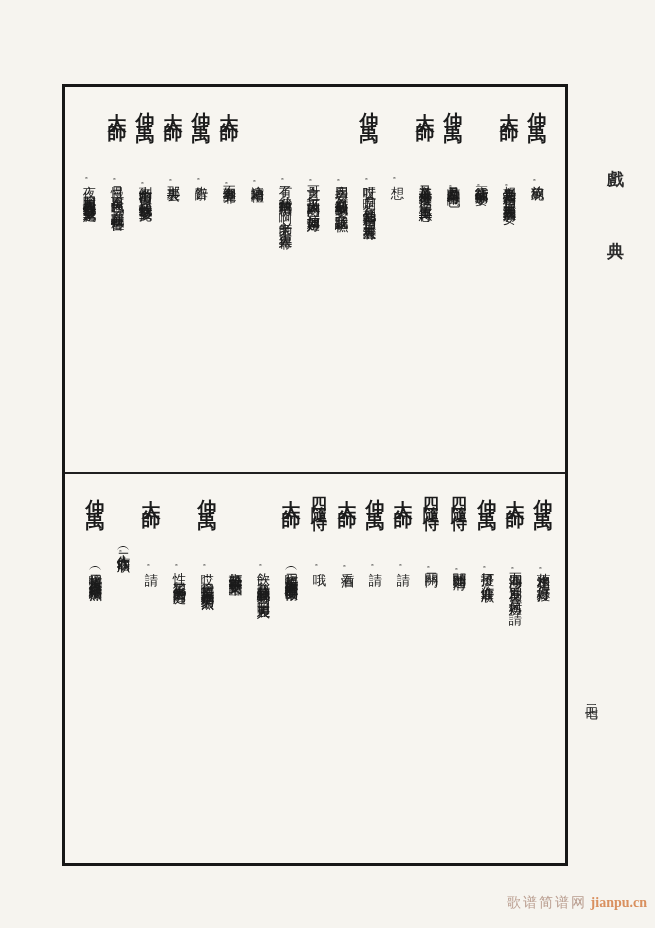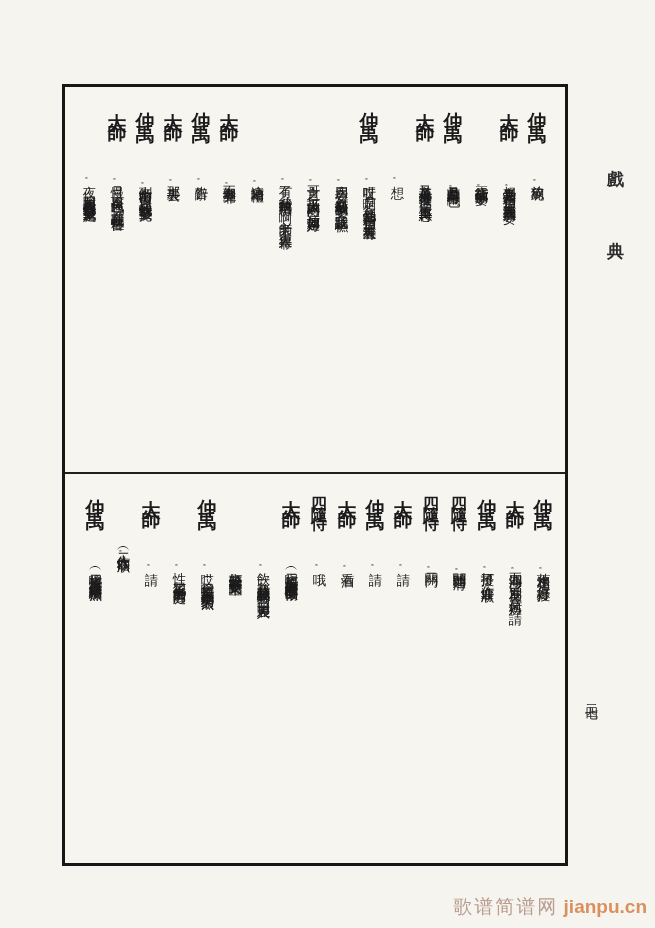--- a/index.html
+++ b/index.html
@@ -35,22 +35,22 @@
   .margin-title{
     position:absolute;left:604px;top:156px;
     writing-mode:vertical-rl;font-size:17px;letter-spacing:72px;
     color:#2b2b2b;font-weight:bold;
   }
   .page-num{
     position:absolute;left:582px;top:695px;
     writing-mode:vertical-rl;font-size:13px;letter-spacing:1px;color:#2b2b2b;
   }
   .watermark{
-    position:absolute;right:8px;top:894px;font-size:19px;
-    font-family:Liberation Sans, sans-serif;
+    position:absolute;right:8px;top:894px;font-size:14px;
+    font-family:Liberation Serif, serif;
     white-space:nowrap;
   }
   .wm-name{letter-spacing:2px;}
   .wm-url{font-weight:bold;}
 </style>
 </head>
 <body style="background: rgb(246, 244, 239); color: rgb(27, 27, 27);">
 
 <div class="frame">
   <div class="sec" id="sec-top">

